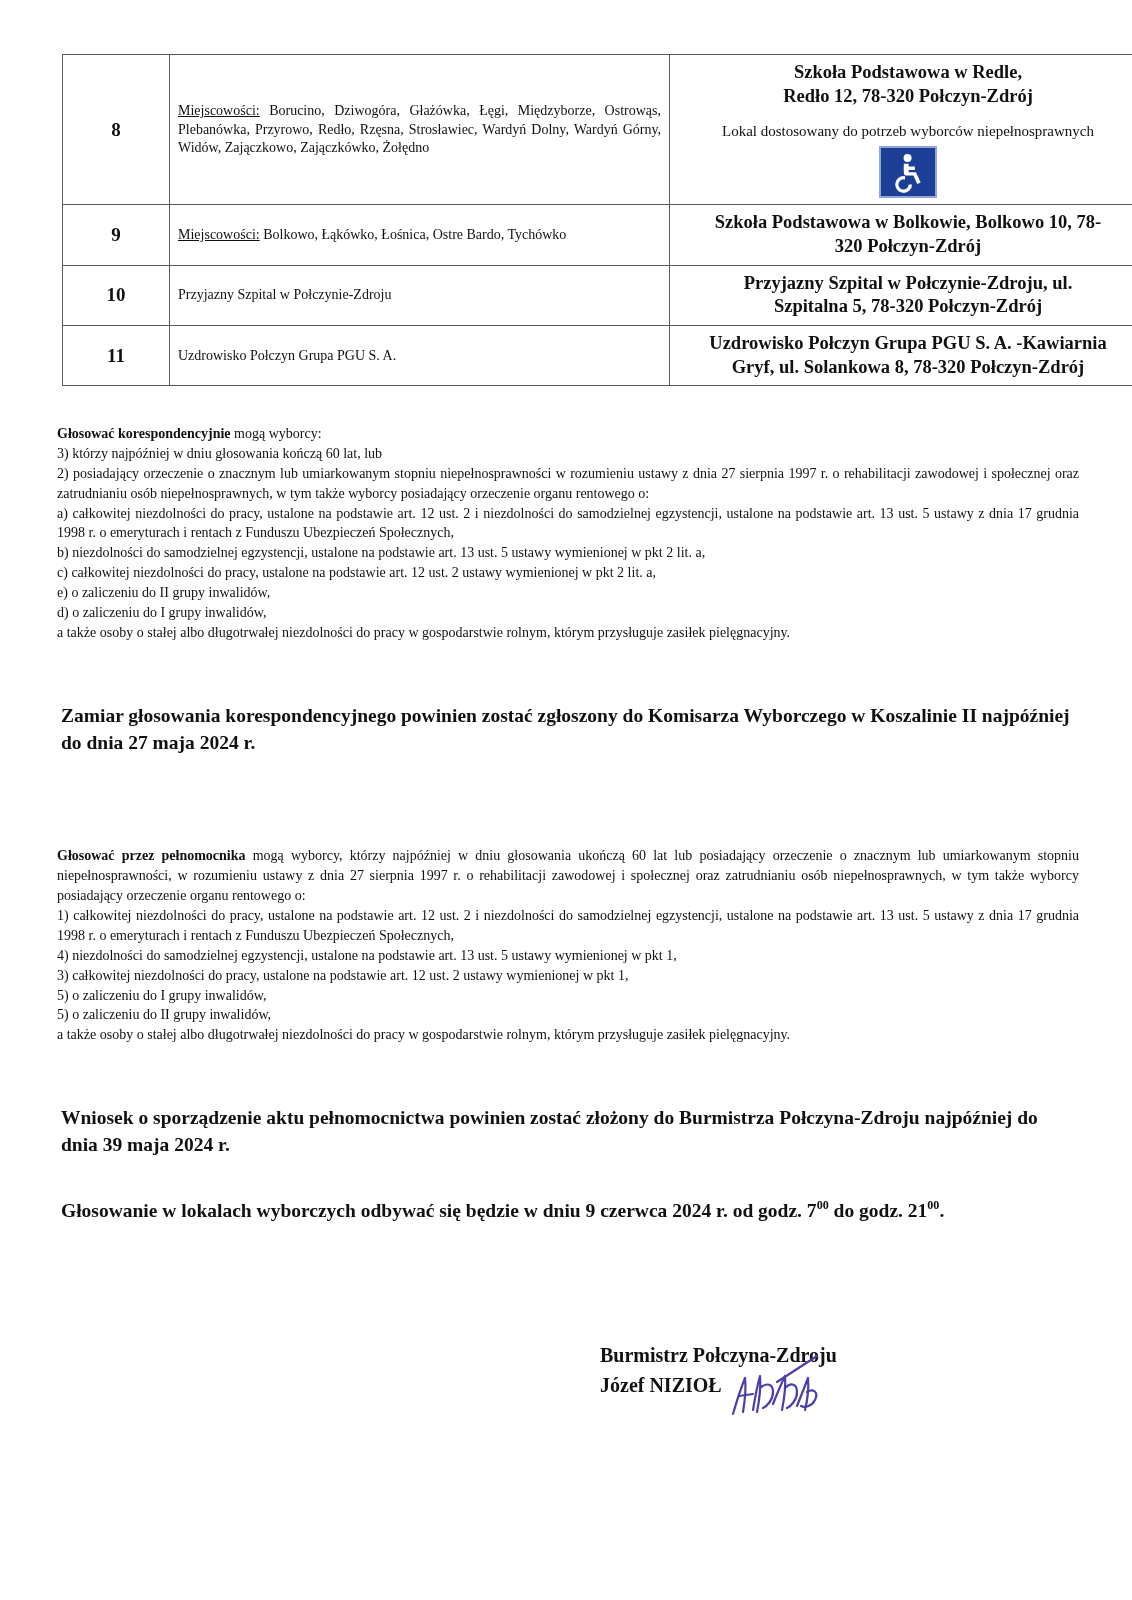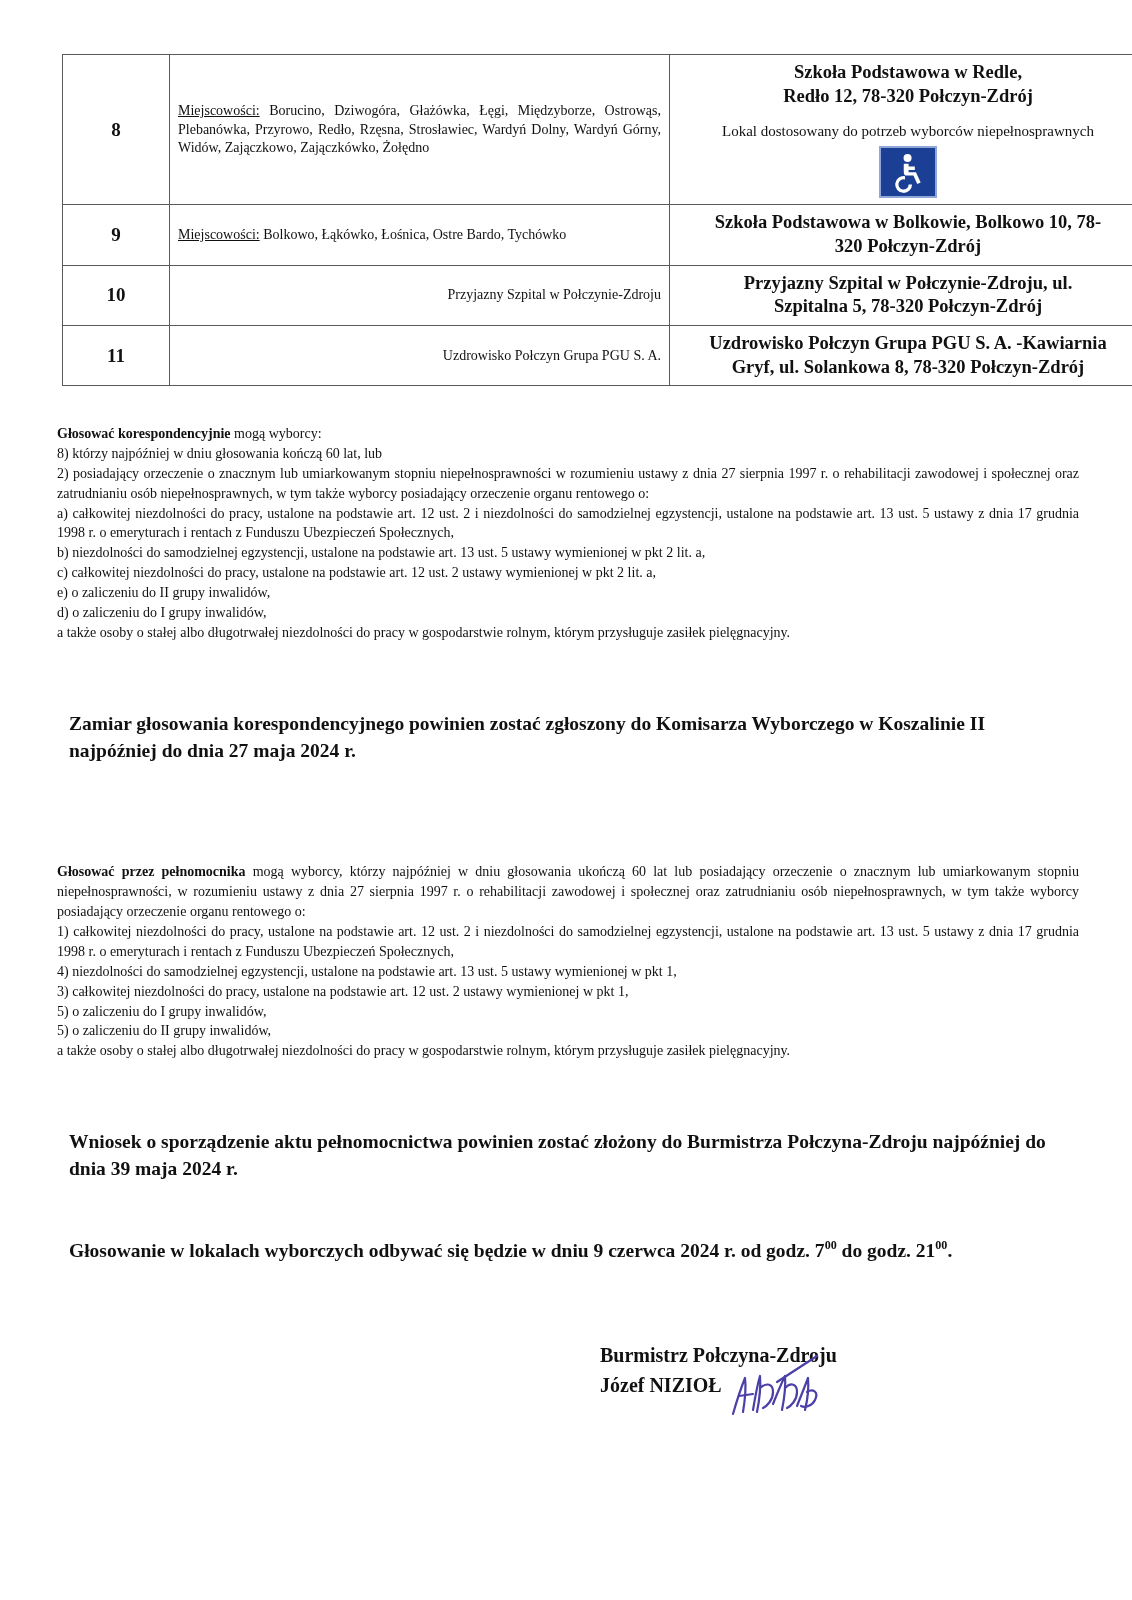--- a/index.html
+++ b/index.html
@@ -46,21 +46,21 @@
     font-size: 19px;
   }
   .area-cell {
     font-size: 14px;
     line-height: 1.30;
     text-align: justify;
     text-justify: inter-word;
     padding-left: 12px;
     padding-right: 10px;
   }
-  .area-cell.plain { text-align: right; }
+  .area-cell.plain { text-align: left; }
   .area-label {
     text-decoration: underline;
   }
   .place-cell {
     font-size: 18.5px;
     font-weight: bold;
     line-height: 1.28;
     padding: 8px 10px;
   }
   .place-note {
@@ -101,21 +101,21 @@
   p.t.left { text-align: left; }
   .b { font-weight: bold; }
   .gap-md { height: 30px; }
   .gap-xl { height: 56px; }
 
   .blockbold {
     font-weight: bold;
     font-size: 19.5px;
     line-height: 1.38;
     text-align: left;
-    margin: 12px;
+    margin: 4px;
   }
 
   .hours sup {
     font-size: 0.62em;
     vertical-align: super;
   }
 
   
   .signature {
     position: absolute;
@@ -193,21 +193,21 @@
           <div>Gryf, ul. Solankowa 8, 78-320 Połczyn-Zdrój</div>
         </td>
       </tr>
 
     </tbody>
   </table>
 
   <div class="content">
 
     <p class="t left"><span class="b">Głosować korespondencyjnie</span><span> mogą wyborcy:</span></p>
-    <p class="t left">8) którzy najpóźniej w dniu głosowania kończą 60 lat, lub</p>
+    <p class="t left">3) którzy najpóźniej w dniu głosowania kończą 60 lat, lub</p>
     <p class="t">2) posiadający orzeczenie o znacznym lub umiarkowanym stopniu niepełnosprawności w rozumieniu ustawy z dnia 27 sierpnia 1997 r. o rehabilitacji zawodowej i społecznej oraz zatrudnianiu osób niepełnosprawnych, w tym także wyborcy posiadający orzeczenie organu rentowego o:</p>
     <p class="t">a) całkowitej niezdolności do pracy, ustalone na podstawie art. 12 ust. 2 i niezdolności do samodzielnej egzystencji, ustalone na podstawie art. 13 ust. 5 ustawy z dnia 17 grudnia 1998 r. o emeryturach i rentach z Funduszu Ubezpieczeń Społecznych,</p>
     <p class="t left">b) niezdolności do samodzielnej egzystencji, ustalone na podstawie art. 13 ust. 5 ustawy wymienionej w pkt 2 lit. a,</p>
     <p class="t left">c) całkowitej niezdolności do pracy, ustalone na podstawie art. 12 ust. 2 ustawy wymienionej w pkt 2 lit. a,</p>
     <p class="t left">e) o zaliczeniu do II grupy inwalidów,</p>
     <p class="t left">d) o zaliczeniu do I grupy inwalidów,</p>
     <p class="t left">a także osoby o stałej albo długotrwałej niezdolności do pracy w gospodarstwie rolnym, którym przysługuje zasiłek pielęgnacyjny.</p>
 
     <div class="gap-xl"></div>
 

